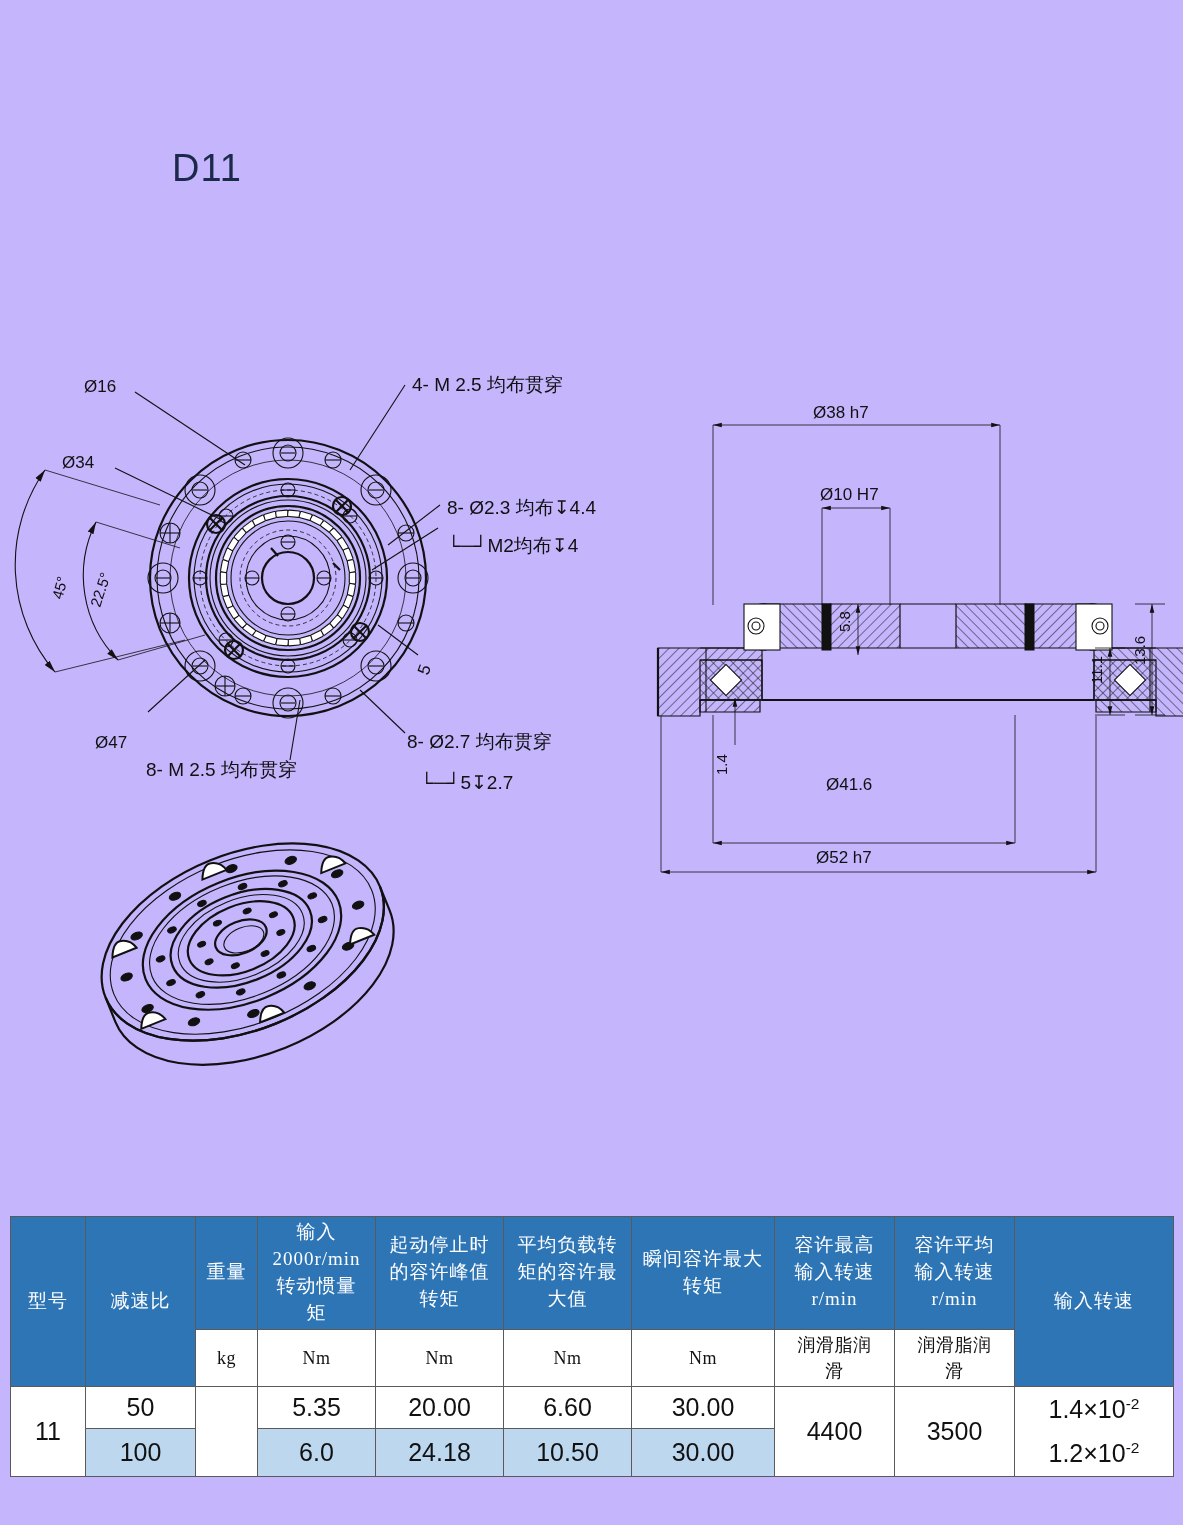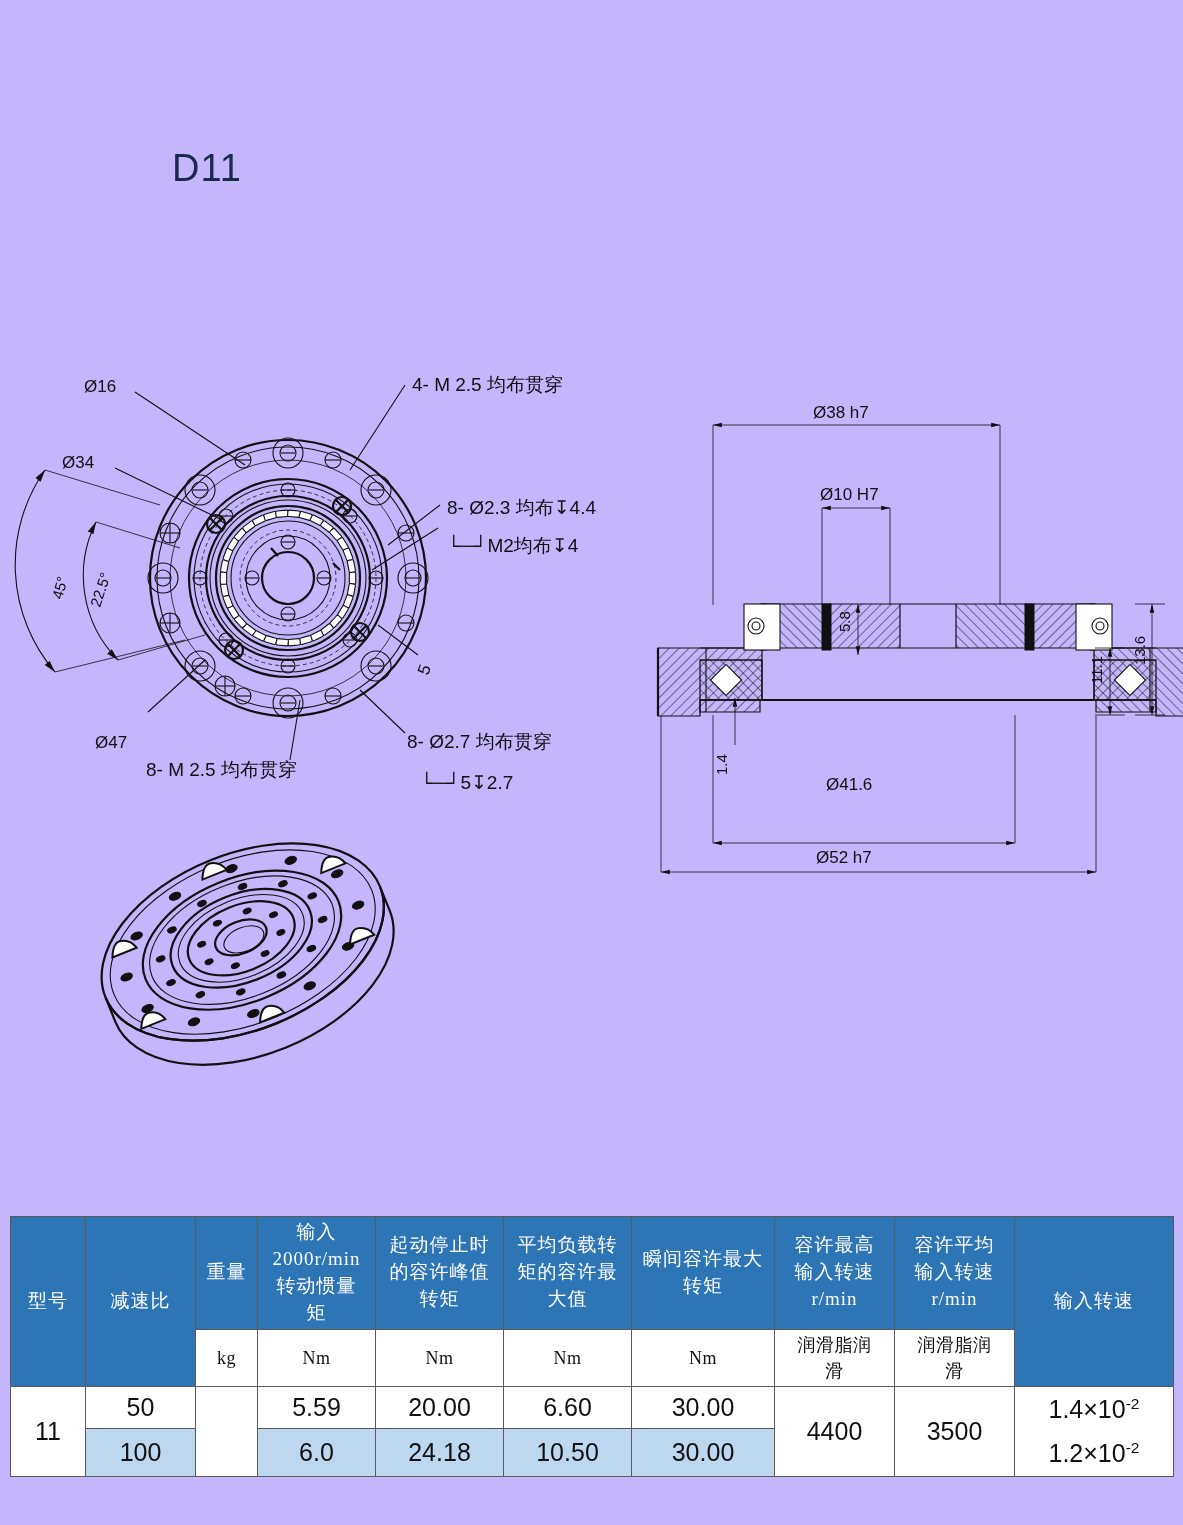--- a/index.html
+++ b/index.html
@@ -549,21 +549,21 @@
 滑</td>
           <td class="unit" style="white-space:pre-line">润滑脂润
 滑</td>
         </tr>
       </thead>
       <tbody>
         <tr style="height:42px">
           <td class="datacell" rowspan="2">11</td>
           <td class="datacell">50</td>
           <td class="datacell" rowspan="2"></td>
-          <td class="datacell">5.59</td>
+          <td class="datacell">5.35</td>
           <td class="datacell">20.00</td>
           <td class="datacell">6.60</td>
           <td class="datacell">30.00</td>
           <td class="datacell" rowspan="2">4400</td>
           <td class="datacell" rowspan="2">3500</td>
           <td class="datacell" rowspan="2">
             <div><span>1.4×10</span><span class="sup">-2</span></div>
             <div style="height:14px"></div>
             <div><span>1.2×10</span><span class="sup">-2</span></div>
           </td>

